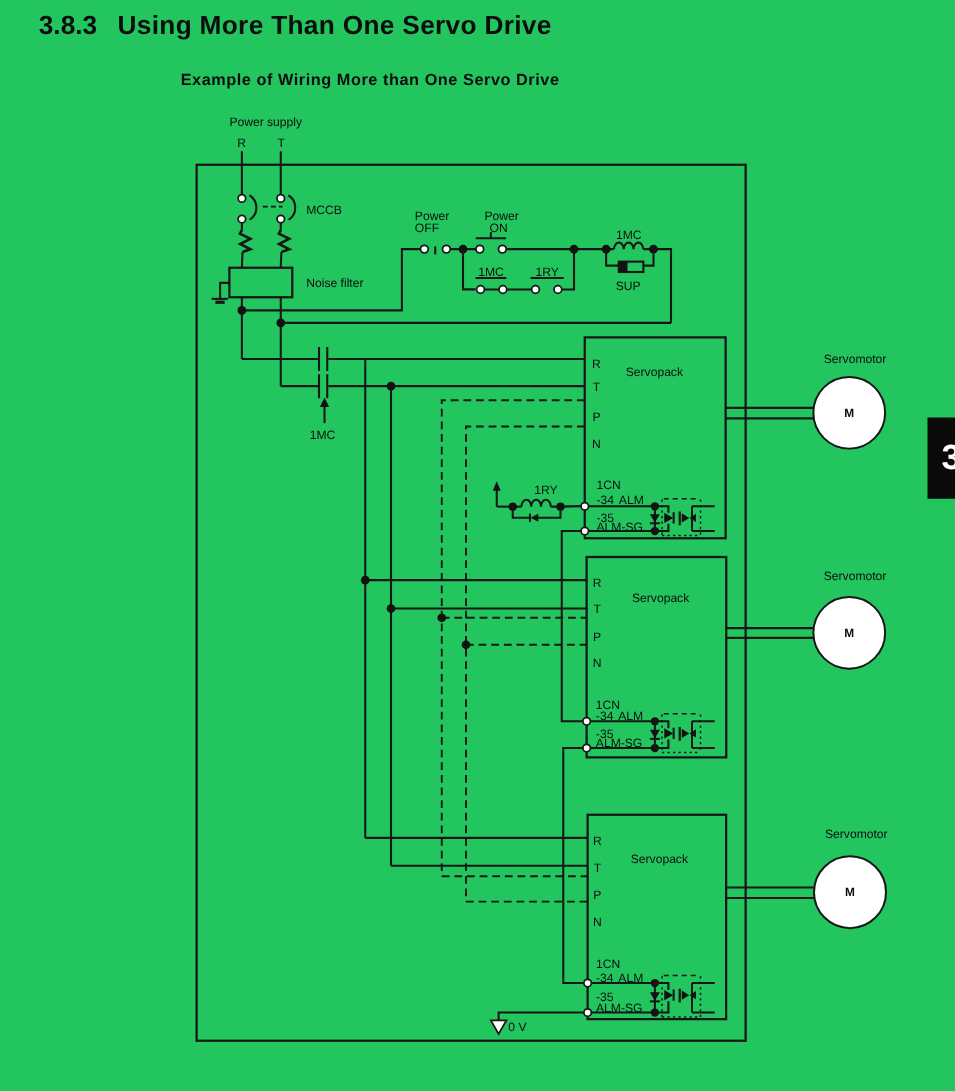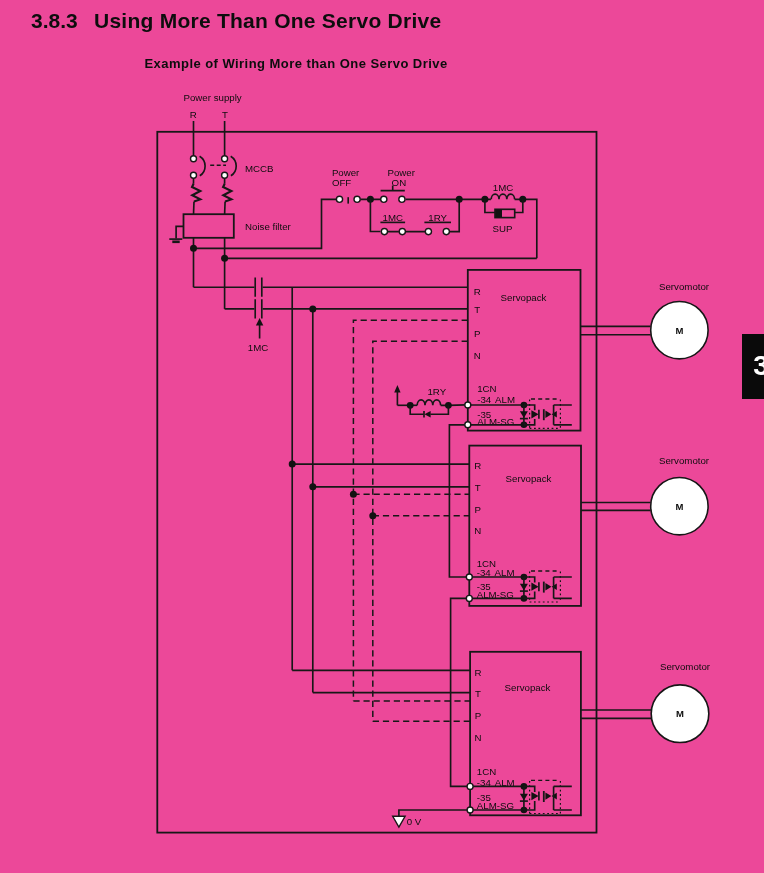--- a/index.html
+++ b/index.html
@@ -1,16 +1,16 @@
 <!DOCTYPE html>
 <html><head>
 <meta charset="utf-8">
 <style>
 html,body{margin:0;padding:0;background:#ffffff;}
-#page{position:relative;width:764px;height:873px;background:#ec4899;font-family:"Liberation Sans",sans-serif;overflow:hidden;}
+#page{position:relative;width:764px;height:873px;background:#22c55e;font-family:"Liberation Sans",sans-serif;overflow:hidden;}
 text{fill:#0d0d0d;font-family:"Liberation Sans",sans-serif;}
 .w{stroke:#171717;stroke-width:1.65;fill:none;}
 .w2{stroke:#171717;stroke-width:1.8;fill:none;}
 .dash{stroke:#171717;stroke-width:1.5;fill:none;stroke-dasharray:6.2 3.9;}
 .dot{fill:#121212;stroke:none;}
 .oc{fill:#ffffff;stroke:#171717;stroke-width:1.4;}
 .t10{font-size:9.7px;}
 .b{font-weight:bold;}
 .blk{fill:#121212;stroke:none;}
 </style>

